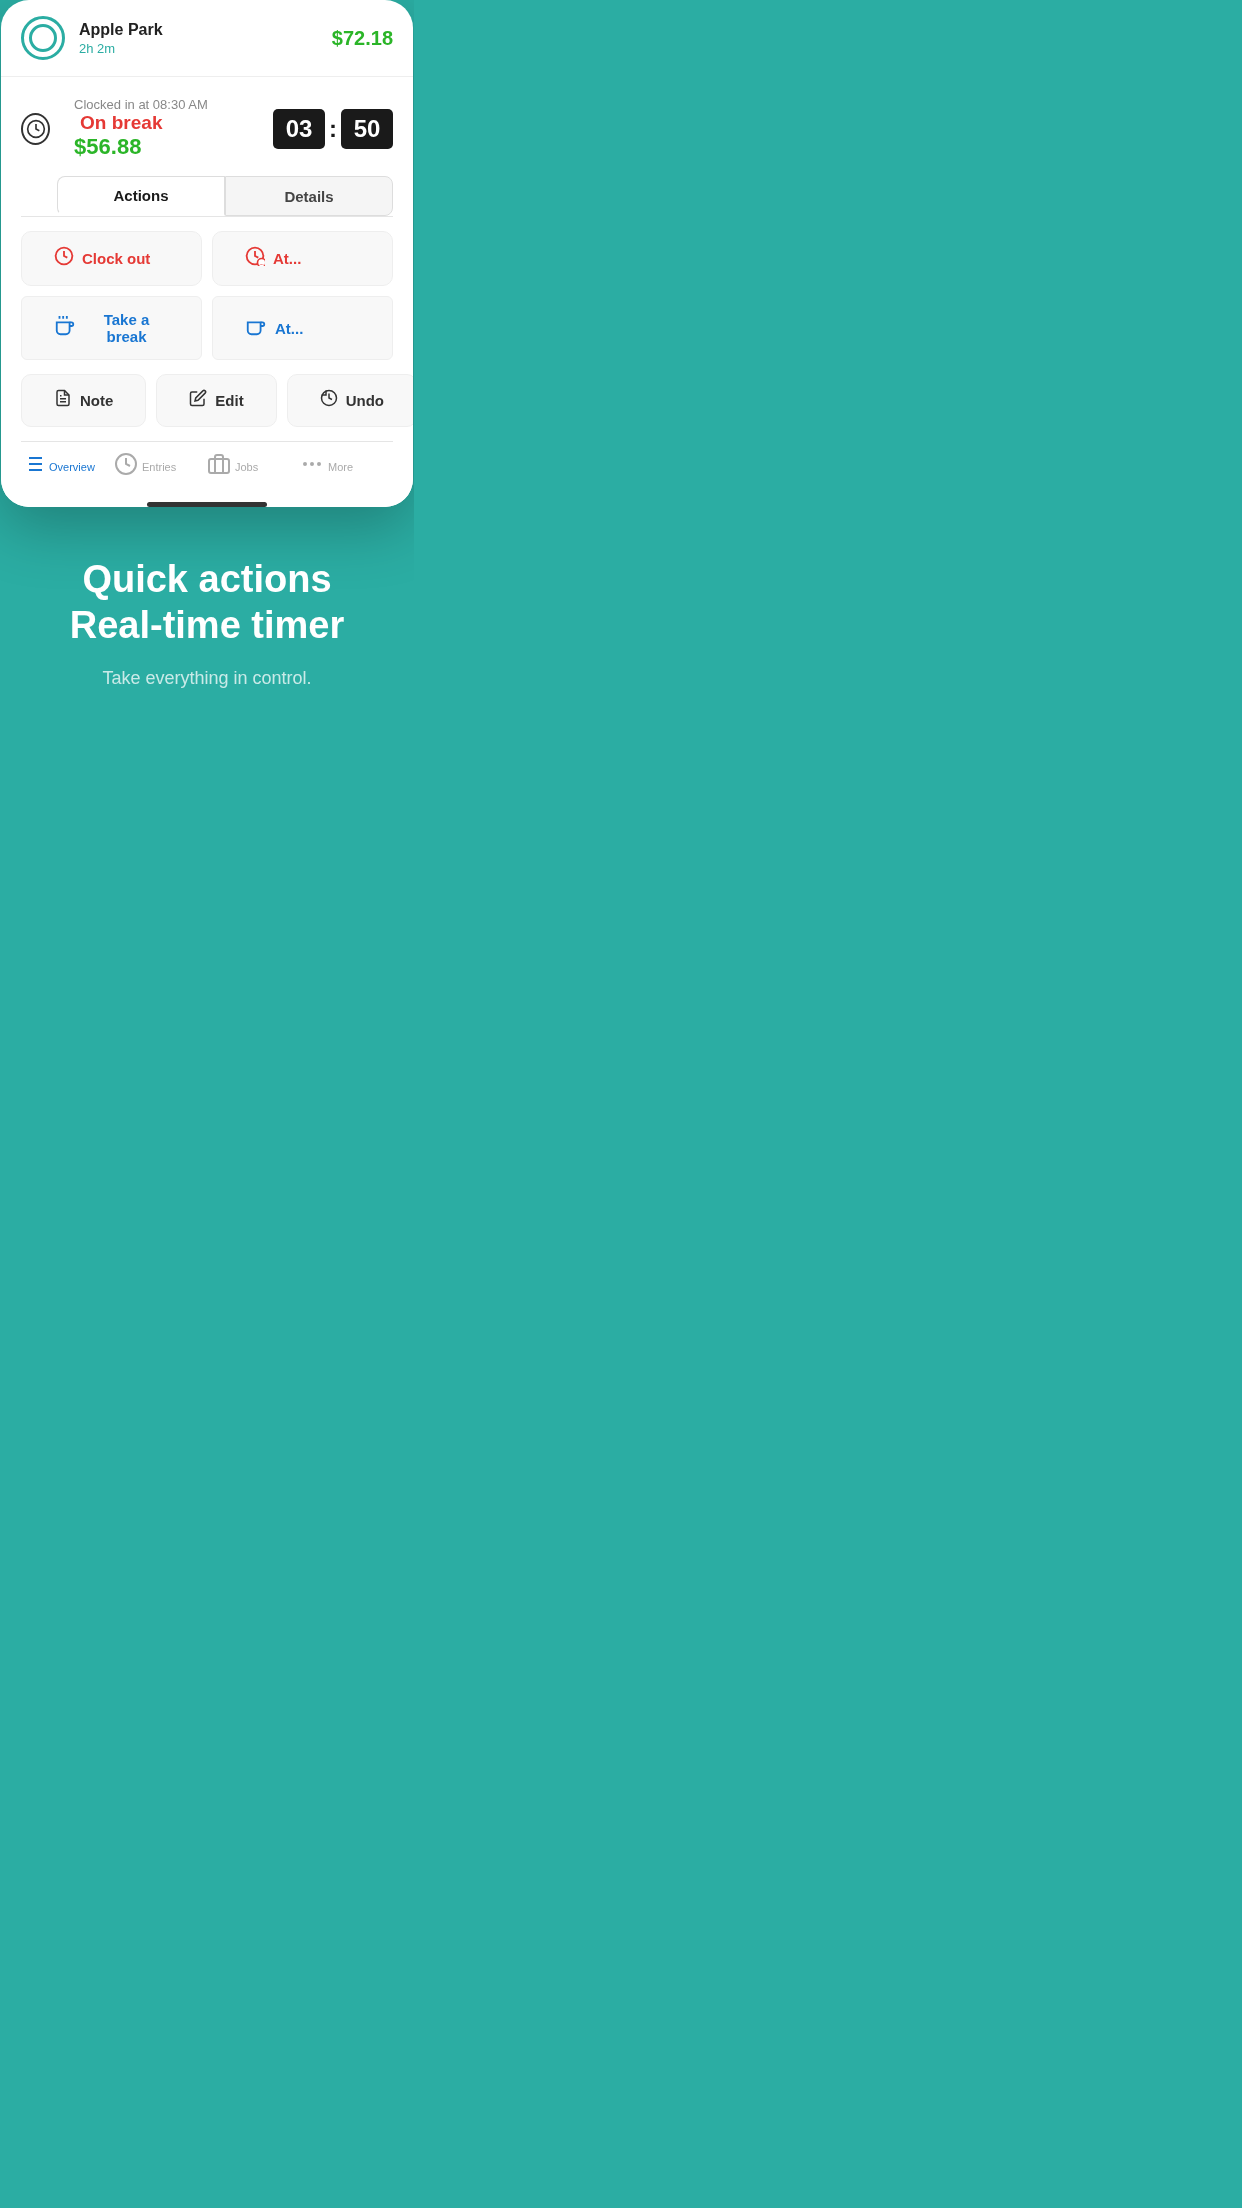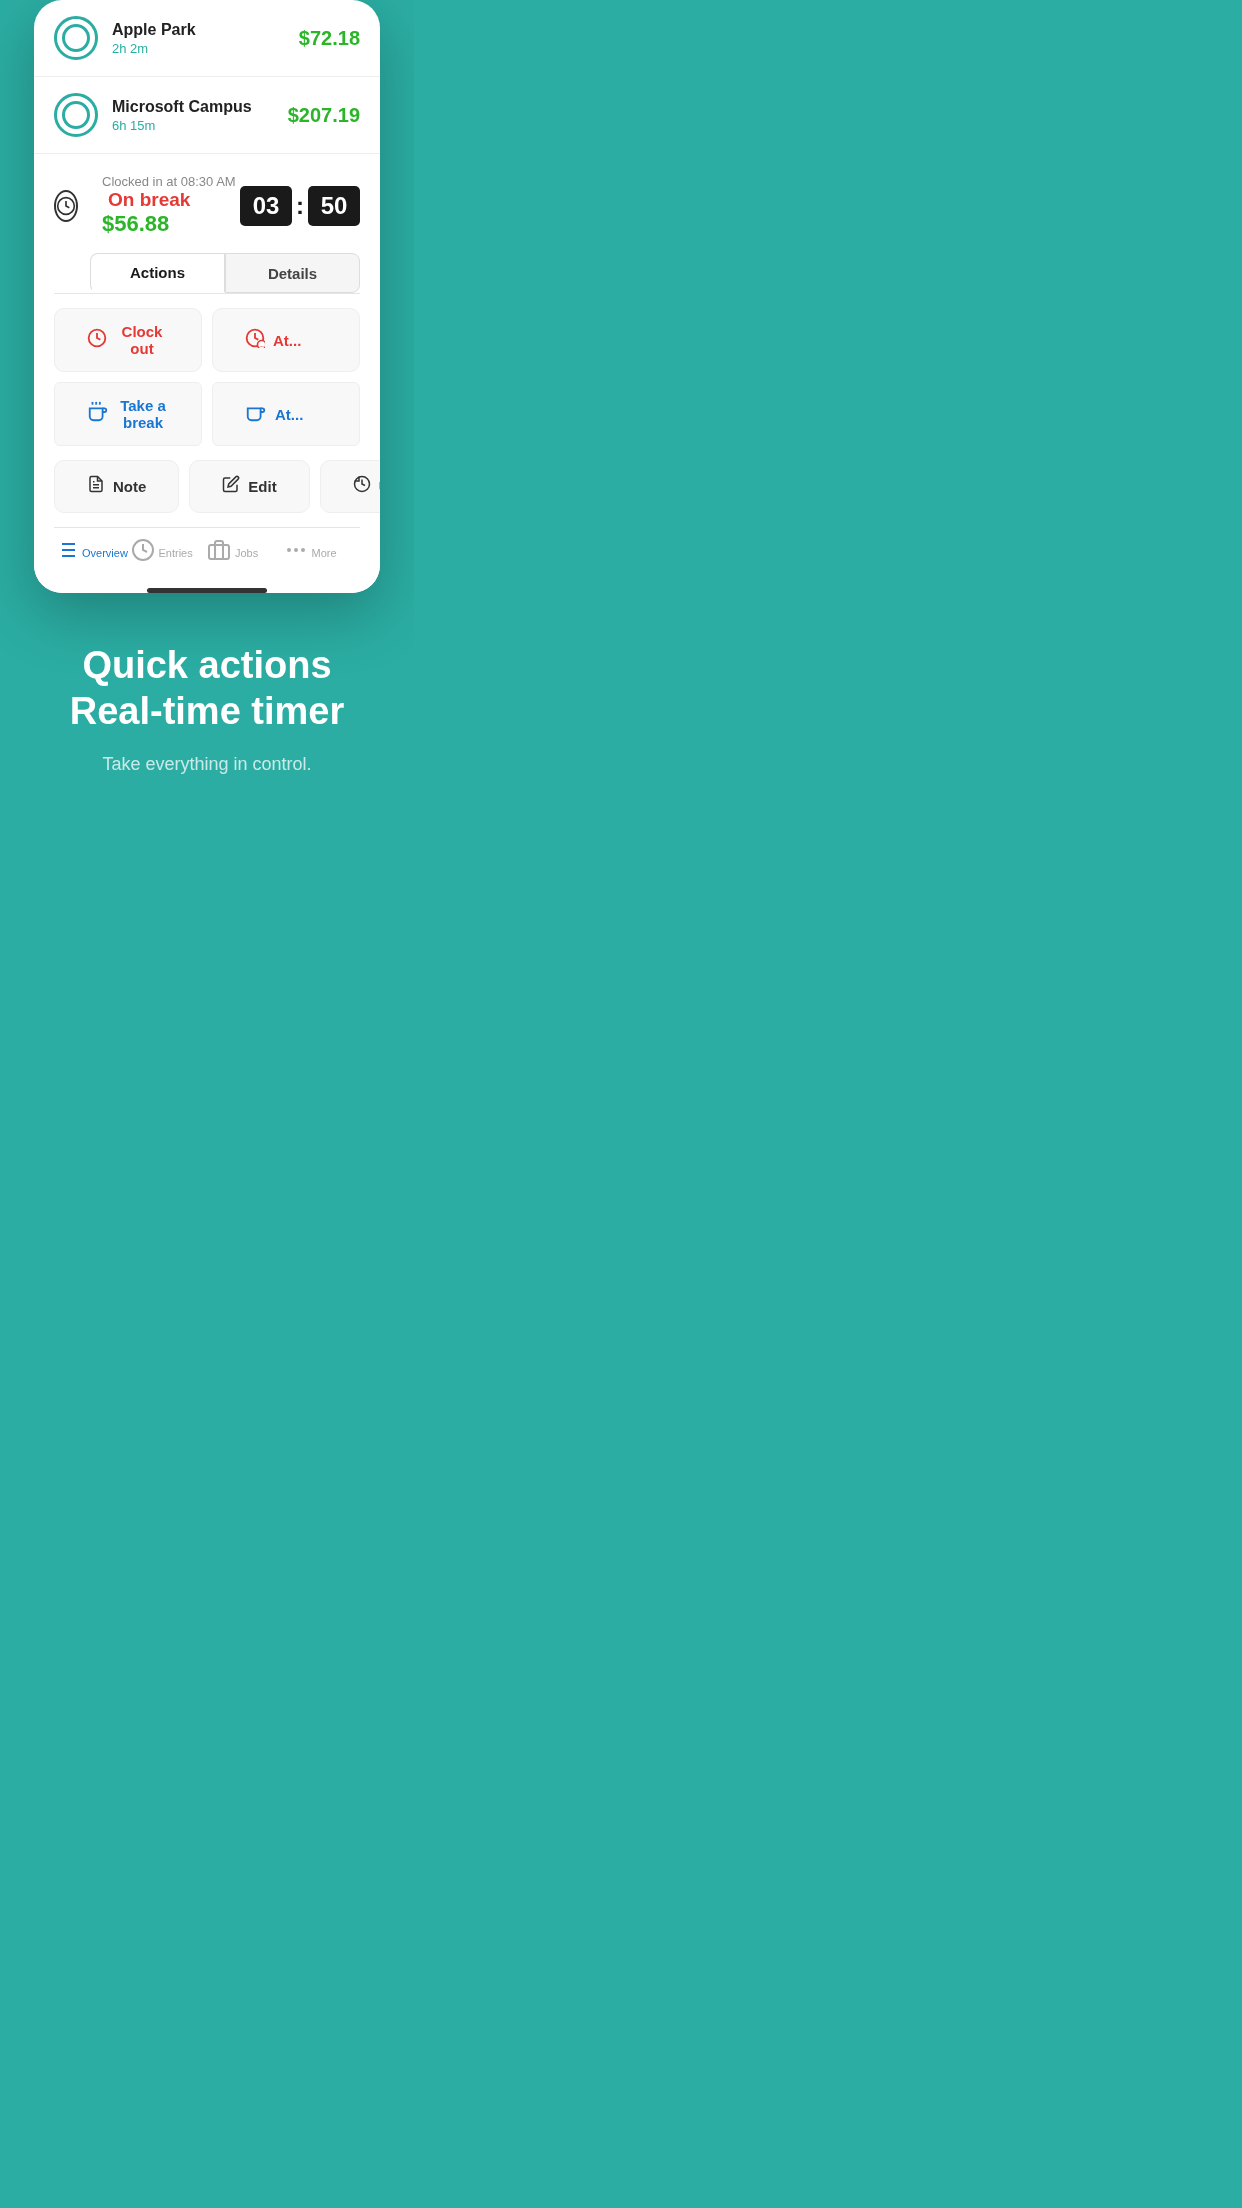--- a/index.html
+++ b/index.html
@@ -10,21 +10,21 @@
       min-height: 736px;
       background-color: #2BADA3;
       font-family: -apple-system, BlinkMacSystemFont, 'Segoe UI', Helvetica, Arial, sans-serif;
       display: flex;
       flex-direction: column;
       align-items: center;
       overflow-x: hidden;
     }
 
     .phone-card {
-      width: 346px;
+      width: 412px;
       background: #ffffff;
       border-radius: 28px;
       overflow: hidden;
       margin-top: 0;
       box-shadow: 0 20px 60px rgba(0,0,0,0.25);
     }
 
     
     .job-entry {
       display: flex;
@@ -317,30 +317,20 @@
     <div class="job-icon-circle">
       <div class="job-icon-inner"></div>
     </div>
     <div class="job-info">
       <div class="job-name">Apple Park</div>
       <div class="job-duration">2h 2m</div>
     </div>
     <div class="job-amount">$72.18</div>
   </div>
 
-  <div class="job-entry">
-    <div class="job-icon-circle">
-      <div class="job-icon-inner"></div>
-    </div>
-    <div class="job-info">
-      <div class="job-name">Microsoft Campus</div>
-      <div class="job-duration">6h 15m</div>
-    </div>
-    <div class="job-amount">$207.19</div>
-  </div>
 
   <div class="active-panel">
 
 
     <div class="clocked-in-row">
       <div class="clocked-in-left">
         <div class="clock-icon">
           <svg width="20" height="20" viewBox="0 0 24 24" fill="none" stroke="currentColor" stroke-width="2">
             <circle cx="12" cy="12" r="10"></circle>
             <polyline points="12 6 12 12 16 14"></polyline>

